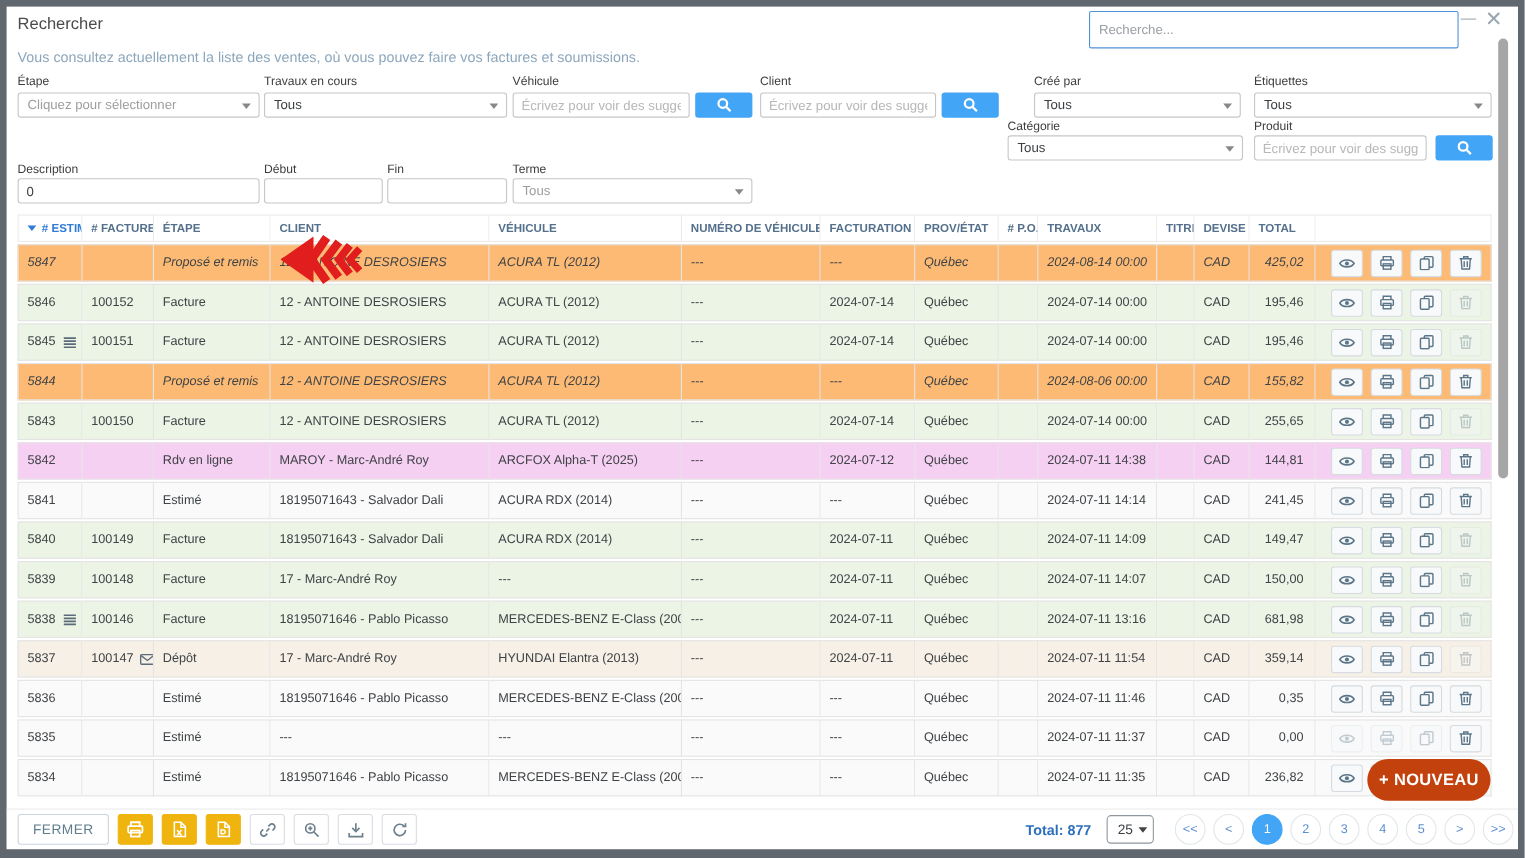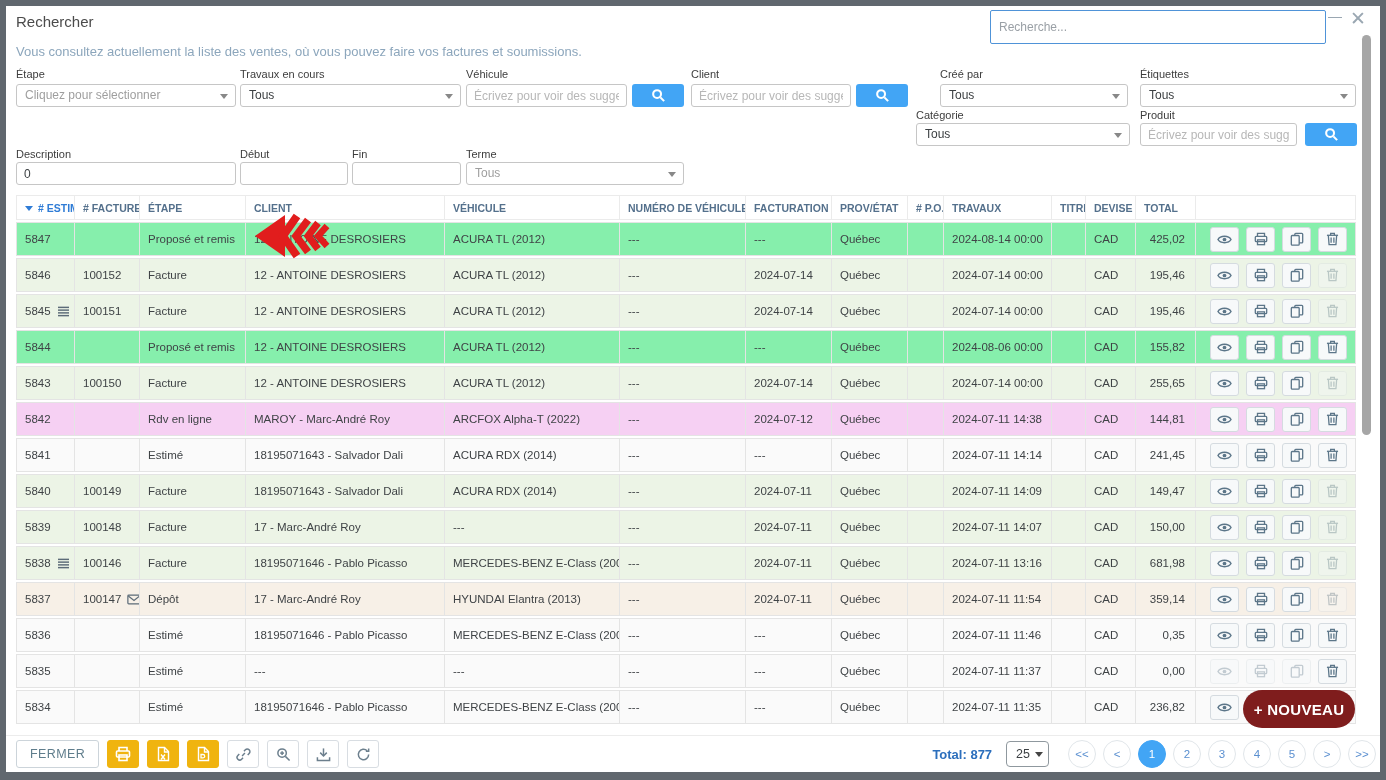--- a/index.html
+++ b/index.html
@@ -25,21 +25,21 @@
   .searchbtn { position:absolute; height:23px; width:52px; background:#42a5f5; border:none; border-radius:3px; cursor:pointer; display:flex; align-items:center; justify-content:center; }
   .searchbtn svg { stroke:#fff; }
 
   
   .tablewrap { position:absolute; left:10px; top:187px; width:1340px; }
   table { border-collapse:separate; border-spacing:0 2px; table-layout:fixed; width:1340px; }
   th { font-size:10.5px; font-weight:bold; color:#54708c; text-align:left; padding:5px 8px; background:#fff; border:1px solid #ebebeb; border-left:none; white-space:nowrap; overflow:hidden; height:25px; }
   th:first-child { border-left:1px solid #ebebeb; color:#2f7cd6; }
   td { font-size:11.5px; color:#3f4346; padding:0 8px; height:34px; border:1px solid #e4e4e4; border-left:none; white-space:nowrap; overflow:hidden; background:#fff; }
   td:first-child { border-left:1px solid #e4e4e4; }
-  tr.tone-peach td { background:#86efac; }
+  tr.tone-peach td { background:#fdba74;font-style:italic; }
   tr.tone-green td { background:#ecf4e6; }
   tr.tone-pink  td { background:#f6d0f3; }
   tr.tone-beige td { background:#f7f0e7; }
   tr.tone-plain td { background:#fafafa; }
   .sort-caret { display:inline-block; width:0; height:0; border-left:4px solid transparent; border-right:4px solid transparent; border-top:5px solid #2f7cd6; margin-right:5px; vertical-align:middle; }
   .cell-flex { display:flex; align-items:center; gap:6px; }
   .num { text-align:right; padding-right:10px; }
   .ctr { }
   .rowicon svg { stroke:#5c6b78; }
   .actions-cell { display:flex; align-items:center; gap:7px; padding-left:6px; }
@@ -59,21 +59,21 @@
   .toolbtn { height:28px; width:32px; border-radius:3px; display:flex; align-items:center; justify-content:center; cursor:pointer; margin-left:8px; border:1px solid #d8dde2; background:#fff; }
   .toolbtn.yellow { background:#f0b40f; border-color:#f0b40f; }
   .toolbtn.yellow svg { stroke:#fff; }
   .toolbtn.plain svg { stroke:#6c7f8d; }
   .total { margin-left:auto; font-size:13px; font-weight:bold; color:#2c6fbd; margin-right:14px; }
   .pagesize { position:relative; height:26px; min-width:42px; border:1px solid #8f989e; border-radius:4px; font-size:12.5px; color:#3c4043; line-height:24px; padding:0 18px 0 9px; margin-right:12px; cursor:pointer; }
   .pagesize .caret { position:absolute; right:5px; top:10px; width:0; height:0; border-left:4px solid transparent; border-right:4px solid transparent; border-top:5px solid #444; }
   .pgbtn { width:28px; height:28px; border-radius:50%; border:1px solid #e1e6ea; background:#fff; color:#5a8fd0; font-size:11.5px; display:flex; align-items:center; justify-content:center; cursor:pointer; margin-left:7px; }
   .pgbtn.active { background:#42a5f5; border-color:#42a5f5; color:#fff; }
 
-  .nouveau { position:absolute; left:1237px; top:684px; width:112px; height:38px; border-radius:19px; background:#7f1d1d; border:none; color:#fff; font-size:15px; font-weight:bold; letter-spacing:.3px; cursor:pointer; z-index:7; font-family:inherit; }
+  .nouveau { position:absolute; left:1237px; top:684px; width:112px; height:38px; border-radius:19px; background:#c2410c; border:none; color:#fff; font-size:15px; font-weight:bold; letter-spacing:.3px; cursor:pointer; z-index:7; font-family:inherit; }
   .icon { display:inline-flex; align-items:center; justify-content:center; }
 </style>
 </head>
 <body>
 
 <div class="dialog">
 
   <div class="title">Rechercher</div>
   <input class="topbar-search" placeholder="Recherche..." style="">
   <div class="win-min">—</div>
@@ -503,21 +503,21 @@
                 <span>5842</span>
               </span>
             </td>
             <td>
               <span class="cell-flex">
                 <span></span>
               </span>
             </td>
             <td>Rdv en ligne</td>
             <td>MAROY - Marc-André Roy</td>
-            <td>ARCFOX Alpha-T (2022)</td>
+            <td>ARCFOX Alpha-T (2025)</td>
             <td>---</td>
             <td>2024-07-12</td>
             <td>Québec</td>
             <td></td>
             <td>2024-07-11 14:38</td>
             <td></td>
             <td class="ctr">CAD</td>
             <td class="num">144,81</td>
             <td>
               <span class="actions-cell">

